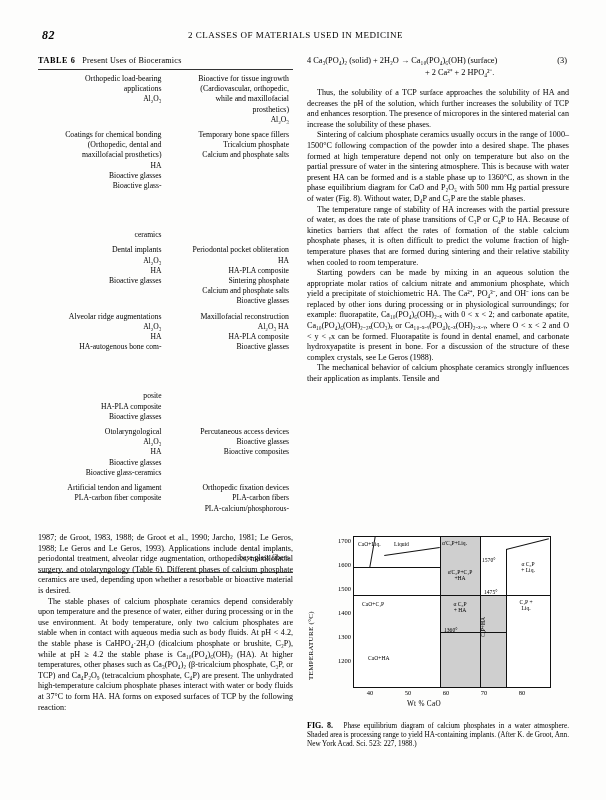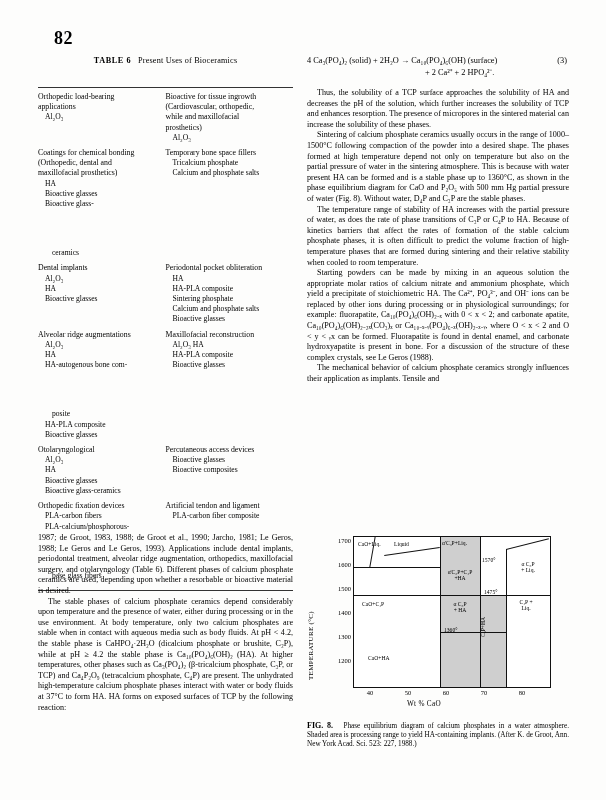--- a/index.html
+++ b/index.html
@@ -24,58 +24,60 @@
   
   .runhead {
     position: absolute;
     left: 38px; top: 28px; right: 34px;
     height: 16px;
     font-size: 9.5px;
     letter-spacing: 0.4px;
   }
   .runhead .folio {
     position: absolute;
-    left: 16px; top: 0;
+    left: 4px; top: 0;
     font-weight: bold;
-    font-size: 18px;
+    font-size: 12px;
     font-family: "Liberation Serif", serif;
+    font-style: italic;
   }
   .runhead .title {
     position: absolute;
     left: 150px; top: 2px;
     font-size: 9px;
     letter-spacing: 0.5px;
   }
 
   
   .table-wrap {
     position: absolute;
     left: 38px; top: 56px;
     width: 255px;
   }
   .table-caption {
     font-size: 8.2px;
-    text-align: center;
-    margin-bottom: 22px;
+    text-align: left;
+    margin-bottom: 4px;
     letter-spacing: 0.2px;
   }
   .table-caption b {
     font-size: 8.2px;
     letter-spacing: 0.6px;
   }
   .tbl {
     border-top: 1px solid #333;
     border-bottom: 1px solid #333;
     padding: 4px 0 4px 0;
   }
   .tbl-row {
     display: flex;
     font-size: 7.6px;
     line-height: 10.2px;
     margin-bottom: 5px;
+    text-align: right;
   }
   .tbl-col {
     width: 50%;
     padding-right: 4px;
     box-sizing: border-box;
   }
   .tbl-head {
     font-size: 7.8px;
   }
   .tbl-item {
@@ -194,20 +196,21 @@
   }
   .fig-caption b { font-size: 8px; margin-top: 44px; }
 </style>
 </head>
 <body>
 
 <div class="page">
 
   <div class="runhead">
     <span class="folio">82</span>
+    <span class="title">2  CLASSES OF MATERIALS USED IN MEDICINE</span>
   </div>
 
   <div class="table-wrap">
     <div class="table-caption">
       <b>TABLE 6</b>
       &nbsp;&nbsp;<span>Present Uses of Bioceramics</span>
     </div>
     <div class="tbl">
 
       <div class="tbl-row">
@@ -287,28 +290,28 @@
         </div>
         <div class="tbl-col">
           <div class="tbl-head">Percutaneous access devices</div>
           <div class="tbl-item">Bioactive glasses</div>
           <div class="tbl-item">Bioactive composites</div>
         </div>
       </div>
 
       <div class="tbl-row">
         <div class="tbl-col">
+          <div class="tbl-head">Artificial tendon and ligament</div>
+          <div class="tbl-item">PLA-carbon fiber composite</div>
+        </div>
+        <div class="tbl-col">
           <div class="tbl-head">Orthopedic fixation devices</div>
           <div class="tbl-item">PLA-carbon fibers</div>
           <div class="tbl-item">PLA-calcium/phosphorous-</div>
           <div class="tbl-item2">base glass fibers</div>
-        </div>
-        <div class="tbl-col">
-          <div class="tbl-head">Artificial tendon and ligament</div>
-          <div class="tbl-item">PLA-carbon fiber composite</div>
         </div>
       </div>
 
     </div>
   </div>
 
   <div class="col" id="col-right-top">
     <div class="eq">
       <span class="eqline1">4 Ca₃(PO₄)₂ (solid) + 2H₂O → Ca₁₀(PO₄)₆(OH) (surface)</span>
       <span class="eqline2">+ 2 Ca²⁺ + 2 HPO₄²⁻.</span>

